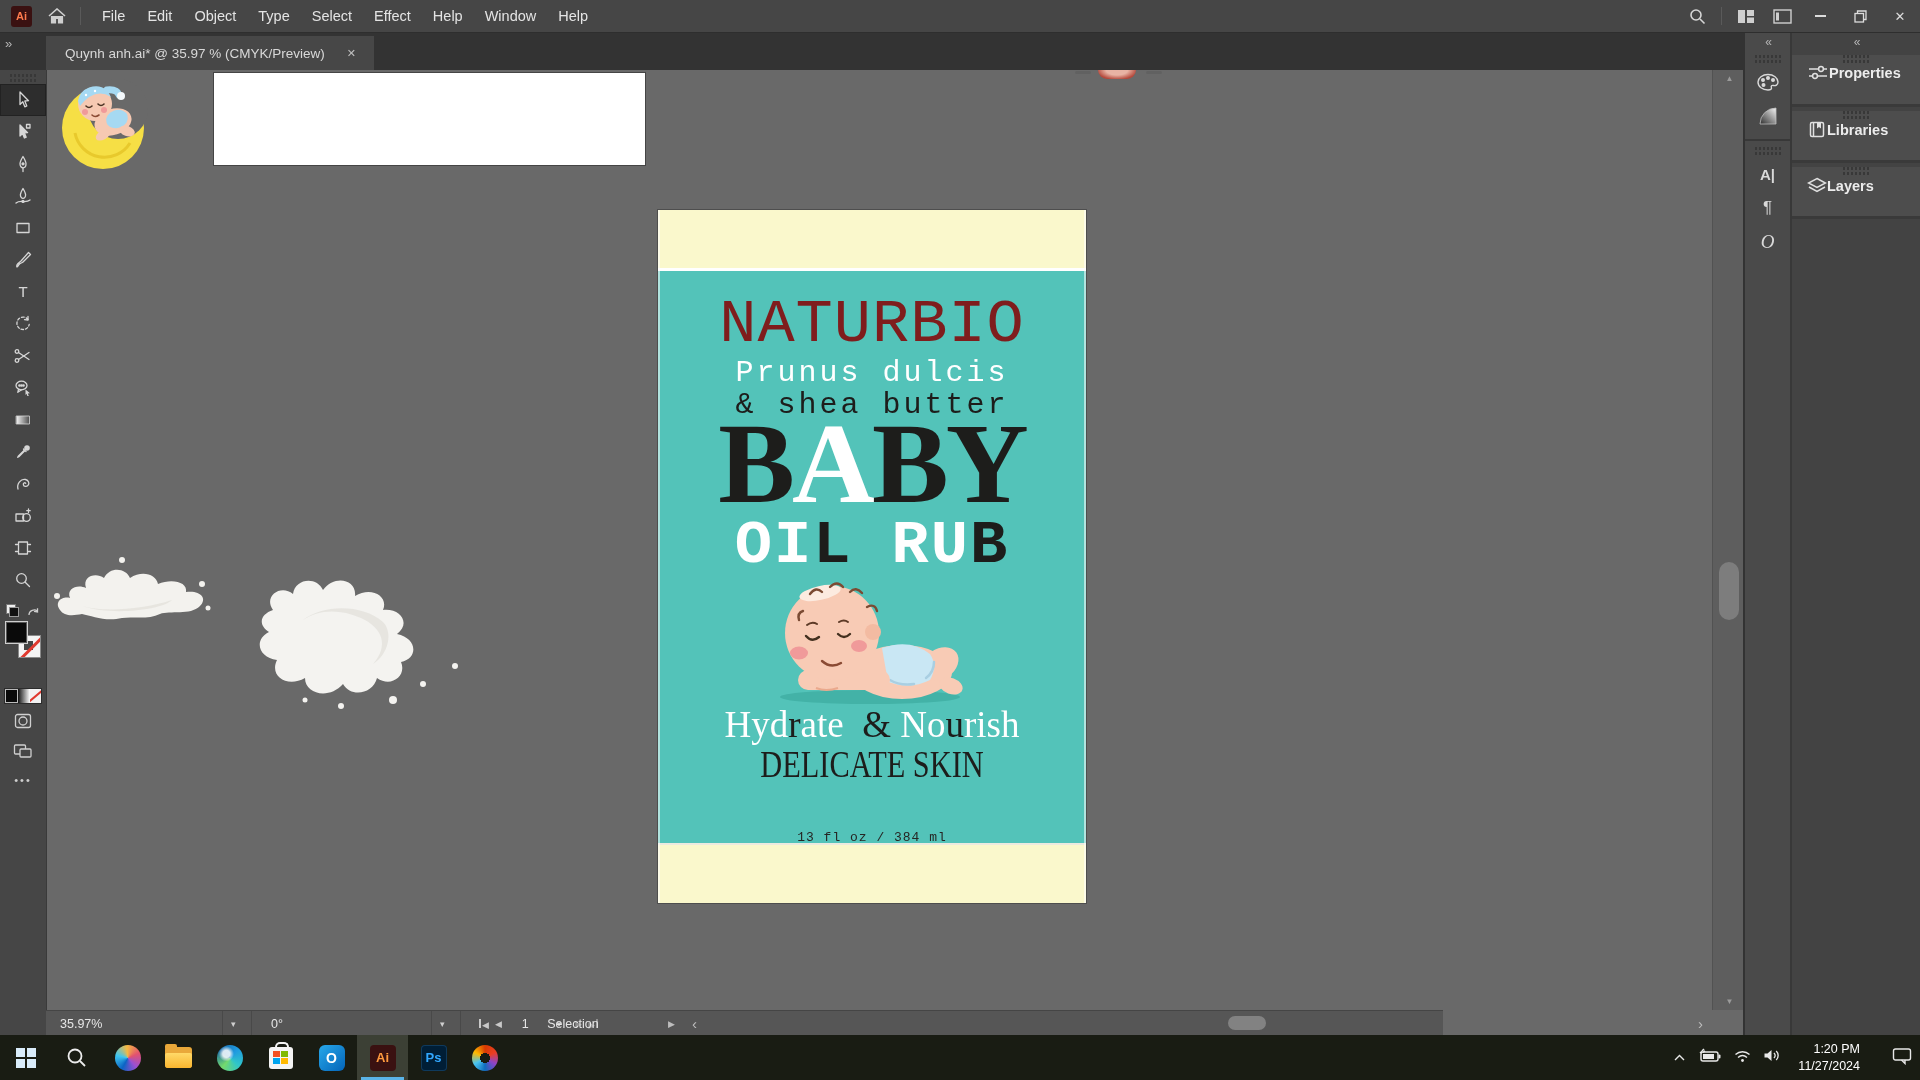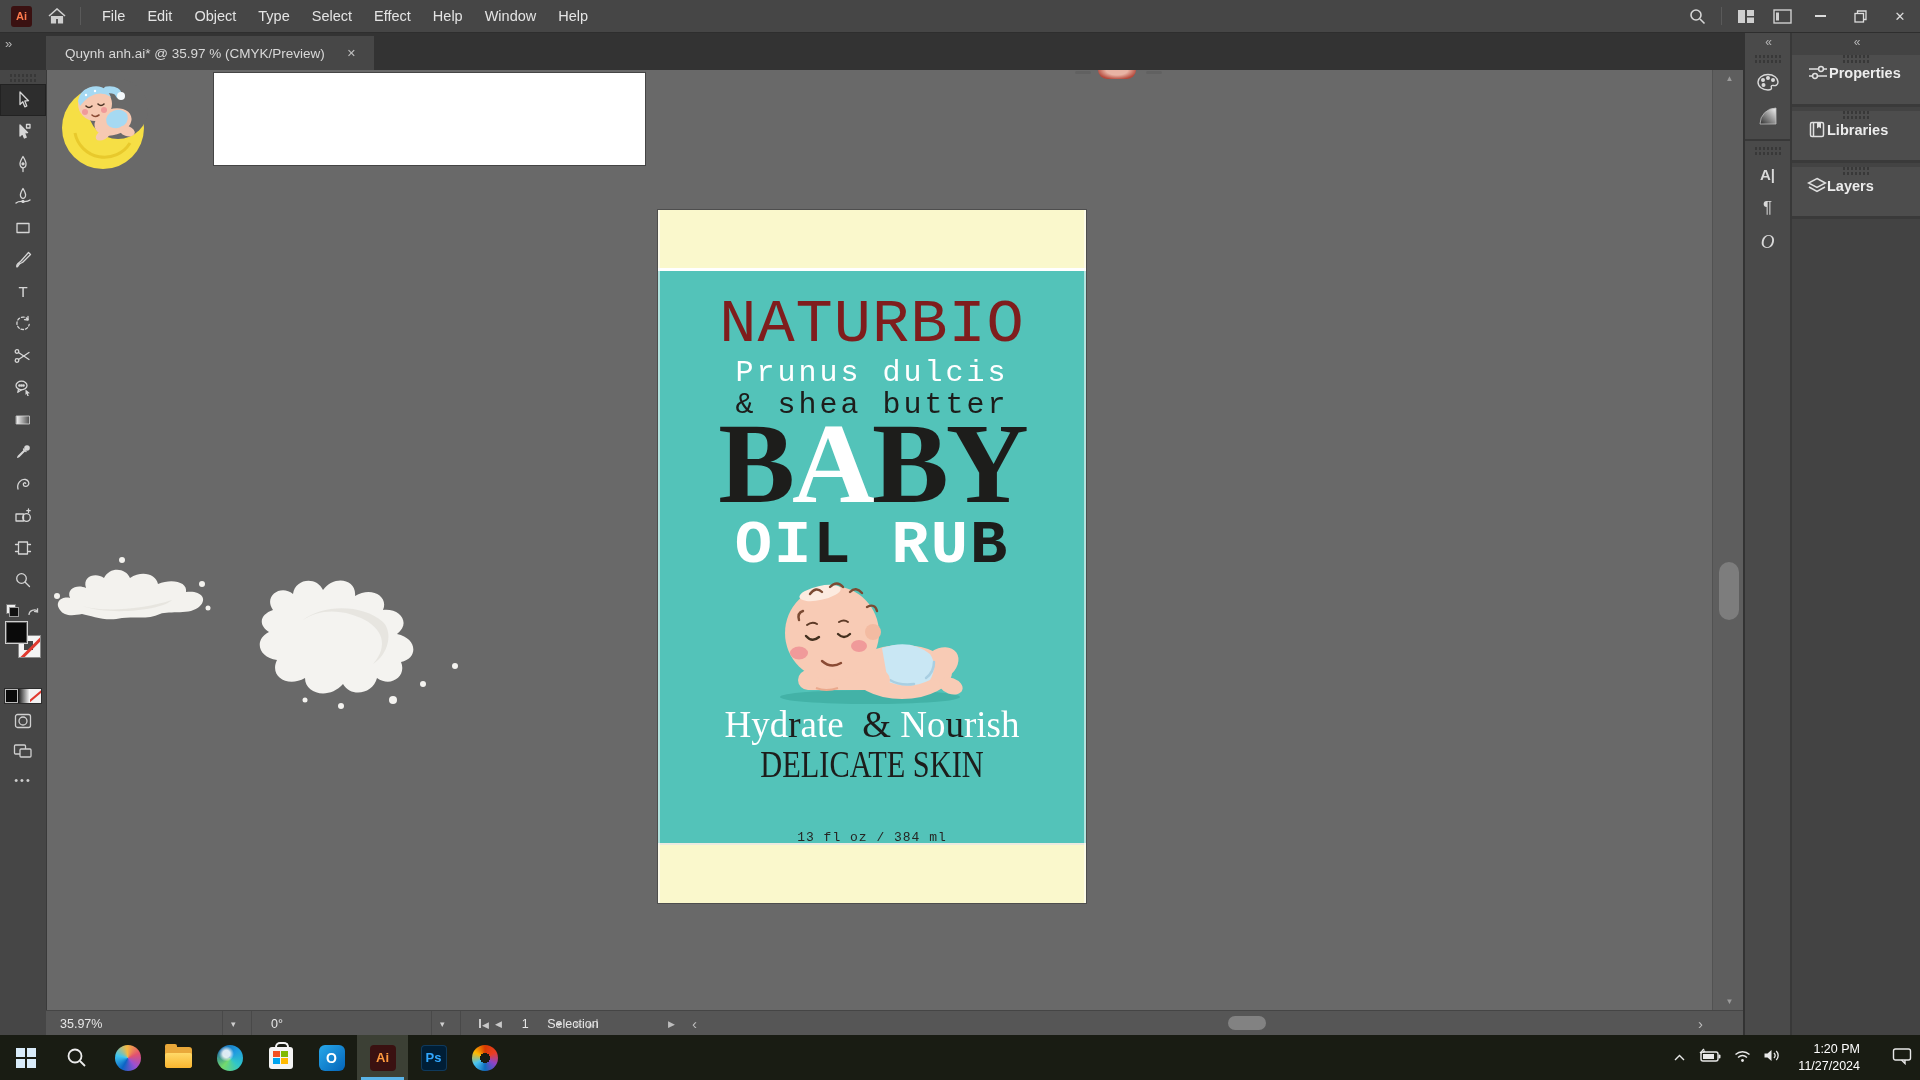--- a/index.html
+++ b/index.html
@@ -108,21 +108,21 @@
   .glyph-char{font-size:15px;font-weight:bold;}
   .glyph-para{font-size:17px;}
   .glyph-o{font-family:"Liberation Serif",serif;font-style:italic;font-size:19px;}
   .dock-panelcol{flex:1;background:#434343;}
   .panel-row{height:49px;background:#4d4d4d;border-bottom:3px solid #3a3a3a;}
   .panel-row .row-line{display:flex;align-items:center;gap:0;padding-left:15px;margin-top:1px;}
   .panel-row .plabel{font-size:14.5px;font-weight:bold;color:#ececec;}
   .panel-row svg{stroke:#e0e0e0;fill:none;stroke-width:1.5;}
 
   
-  .statusbar{position:absolute;left:46px;top:1010px;width:1699px;height:25px;background:#565656;
+  .statusbar{position:absolute;left:46px;top:1010px;width:1397px;height:25px;background:#565656;
              border-top:1px solid #454545;font-size:12.5px;color:#e6e6e6;z-index:16;}
   .sb{position:absolute;top:0;height:25px;display:flex;align-items:center;}
   .sb-chev{font-size:9px;color:#cfcfcf;padding:0 8px;border-left:1px solid #494949;height:25px;display:flex;align-items:center;}
   .sb-div{position:absolute;top:0;width:1px;height:25px;background:#494949;}
   .tri{font-size:9px;color:#c9c9c9;}
   .tri.dim{color:#8d8d8d;}
   .tri-bar{display:inline-block;width:2px;height:9px;background:#c9c9c9;margin:0 1px;}
   .tri-bar.dim{background:#8d8d8d;}
   .hthumb{position:absolute;top:5px;left:1182px;width:38px;height:14px;background:#828282;border-radius:8px;}
 

